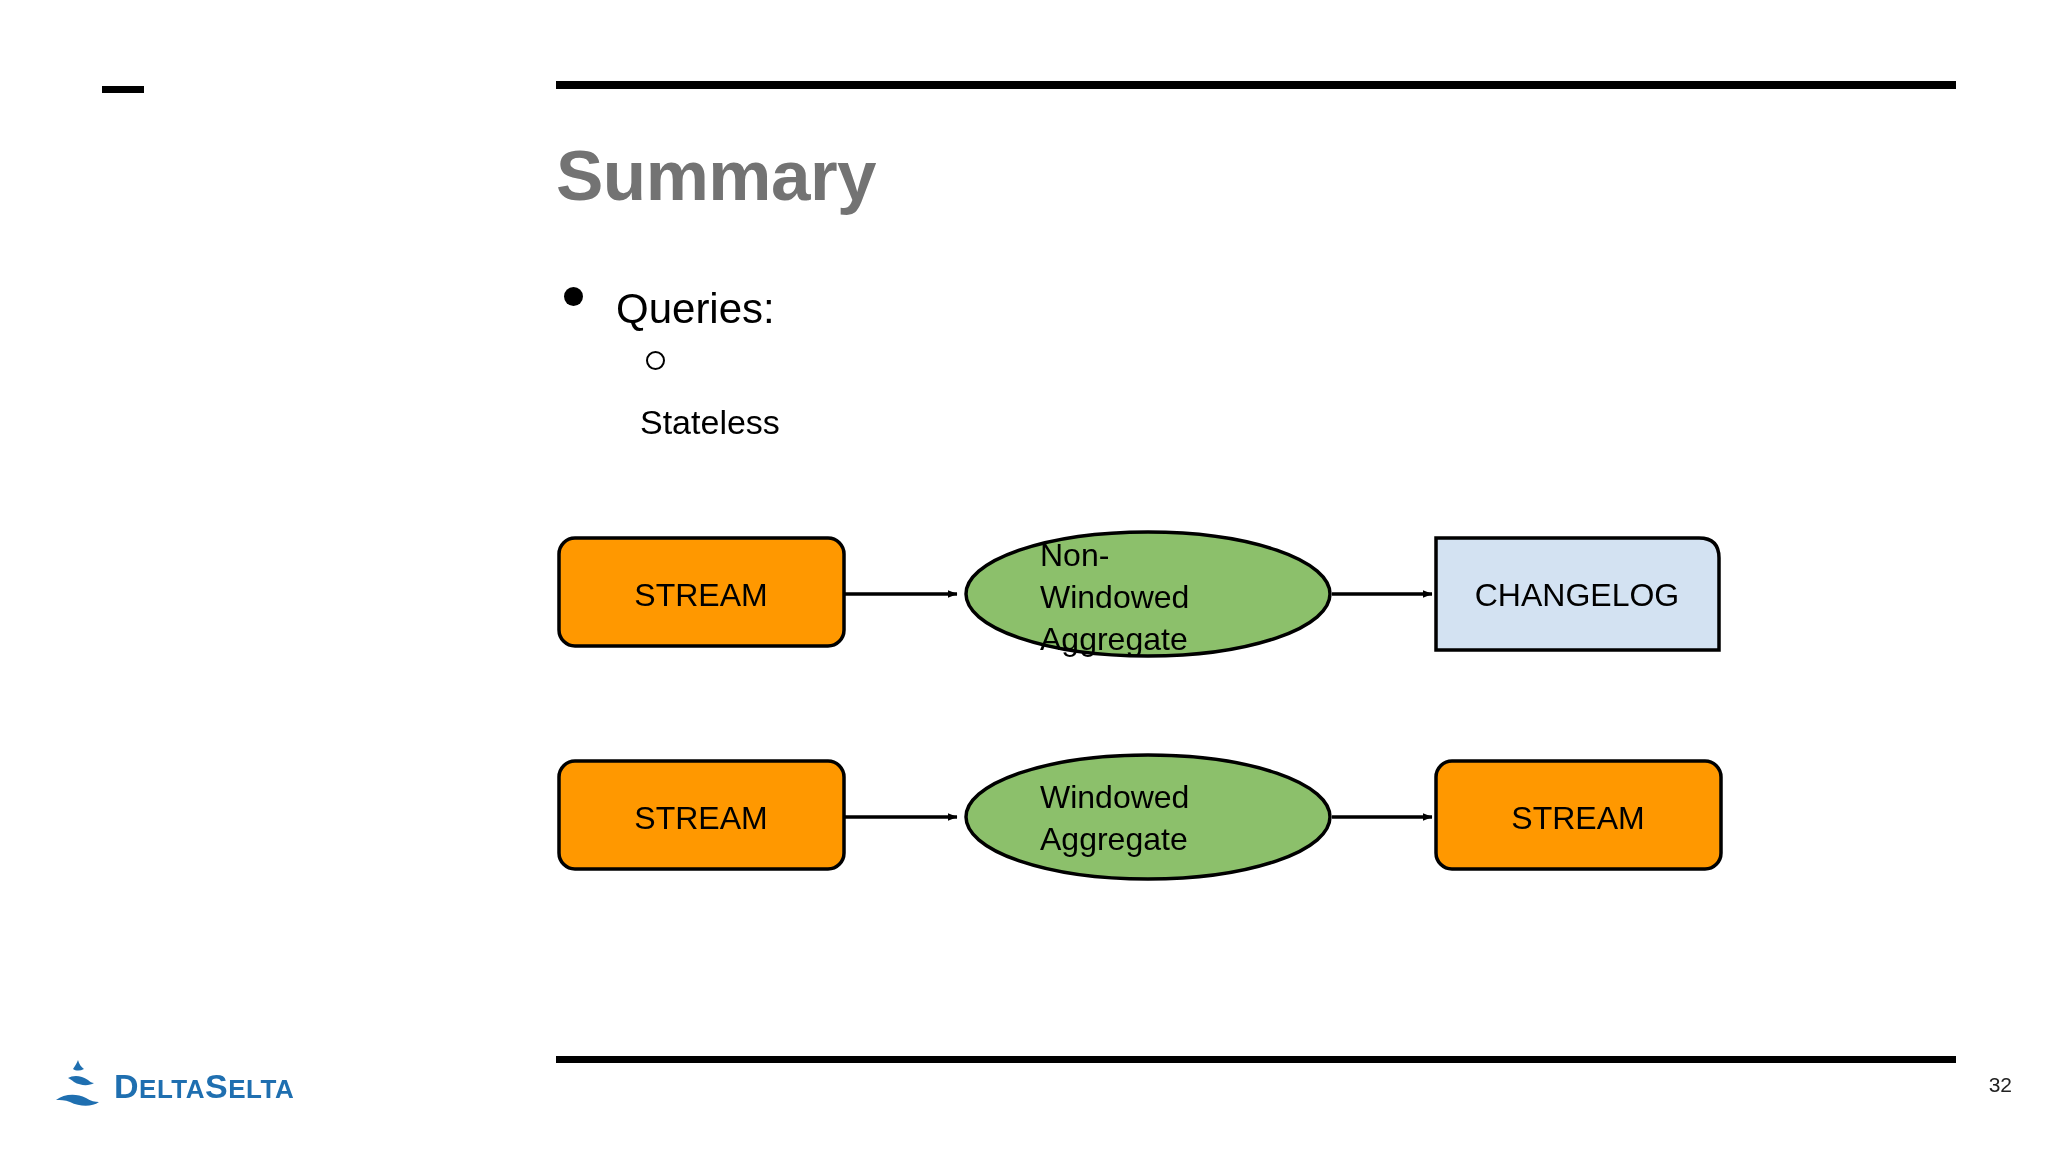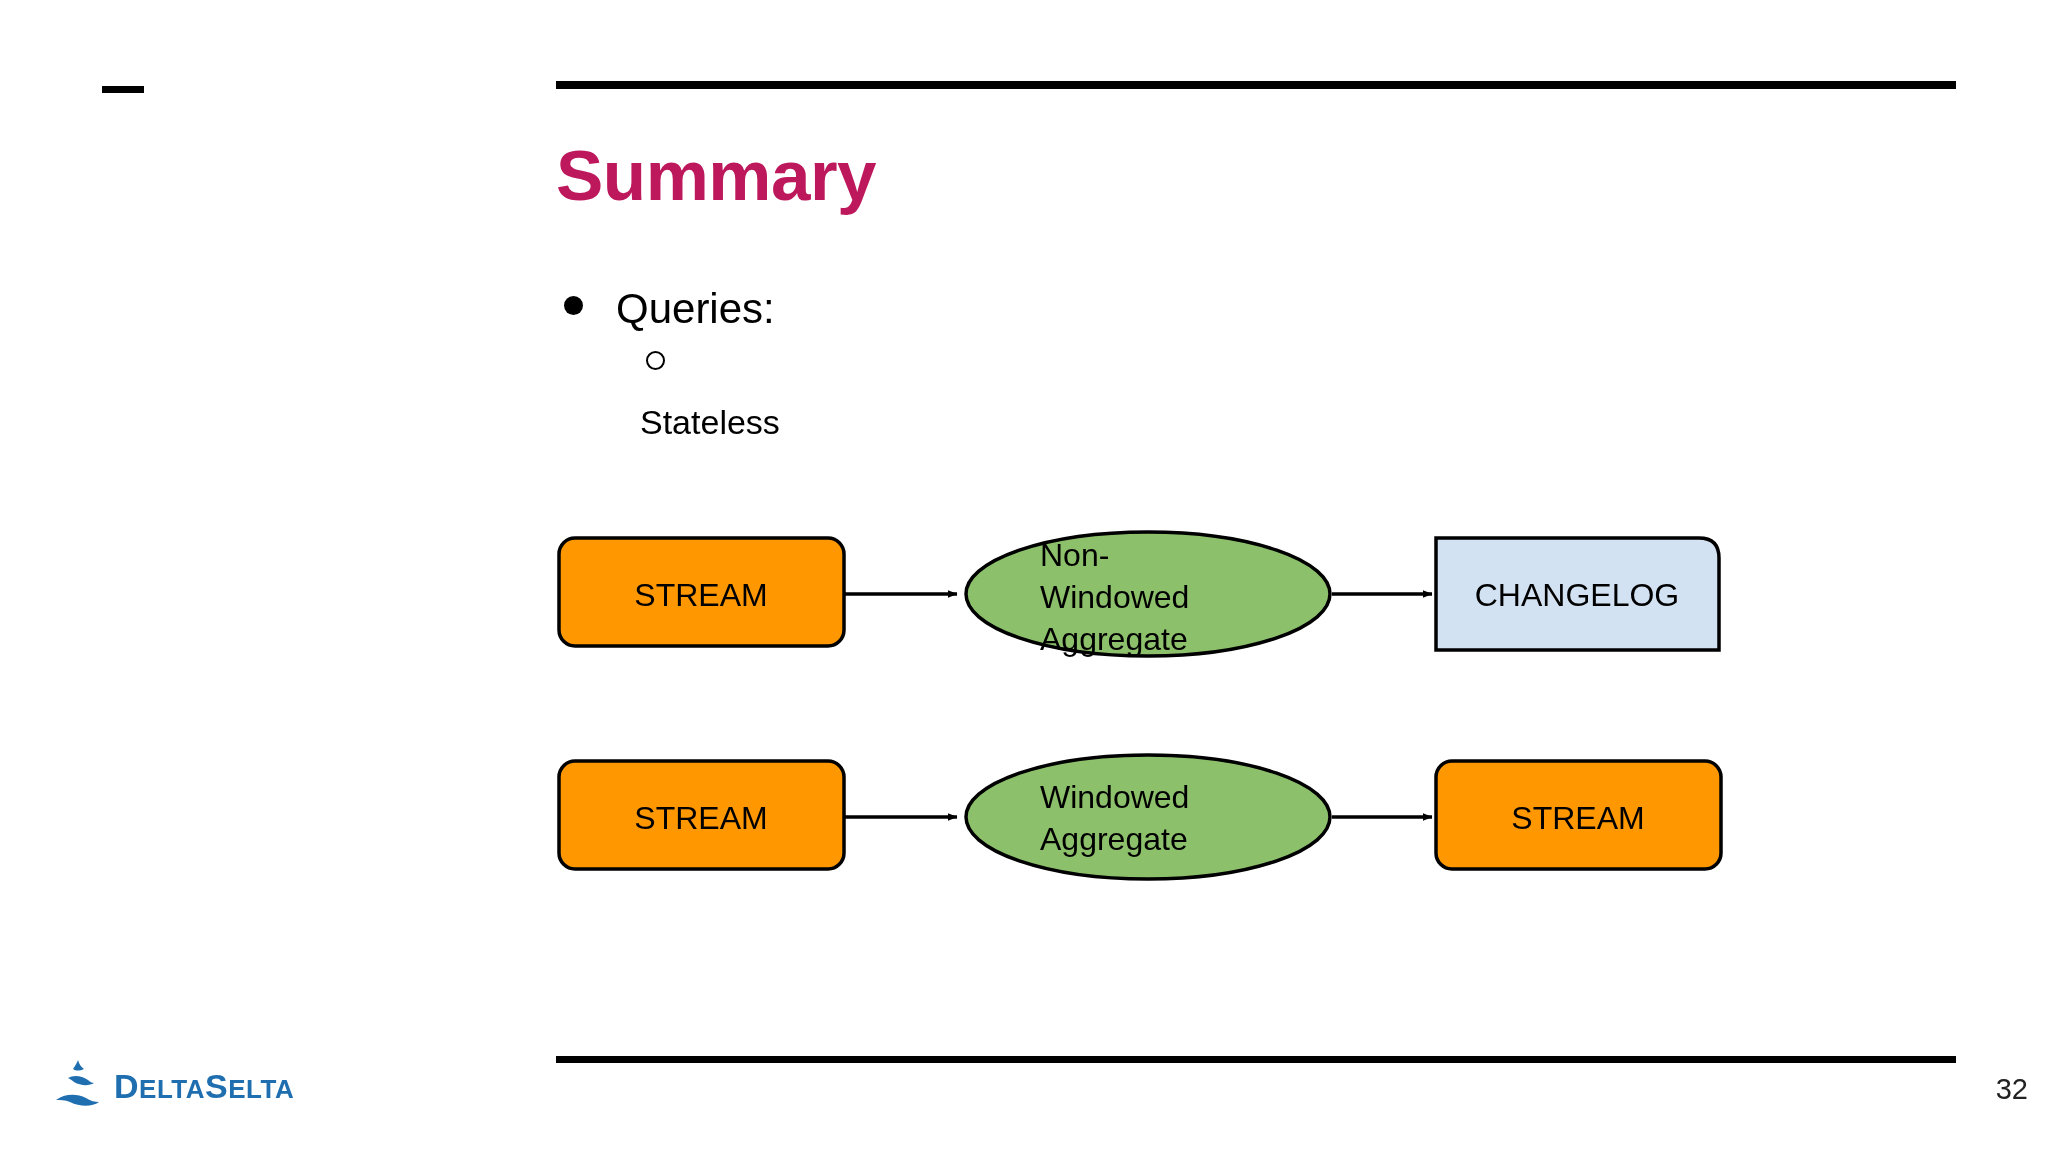--- a/index.html
+++ b/index.html
@@ -38,35 +38,35 @@
 
   
   .slide-title {
     position: absolute;
     left: 556px;
     top: 140px;
     font-size: 71px;
     font-weight: bold;
     letter-spacing: -0.5px;
     line-height: 1;
-    color: #be185d;
+    color: #737373;
     white-space: nowrap;
   }
 
   
   .bullets {
     position: absolute;
     left: 556px;
     top: 285px;
     width: 900px;
   }
   .bullet-l1 {
     position: relative;
     display: flex;
-    align-items: center;
+    align-items: flex-start;
     font-size: 42px;
     line-height: 1.15;
     margin-bottom: 10px;
   }
   .bullet-l1 .marker {
     width: 60px;
     flex: 0 0 60px;
     font-size: 30px;
     line-height: 1;
     position: relative;
@@ -126,23 +126,23 @@
   .rule-bottom {
     position: absolute;
     left: 556px;
     top: 1056px;
     width: 1400px;
     height: 7px;
     background: #000000;
   }
   .page-number {
     position: absolute;
-    right: 20px;
+    right: 36px;
     top: 1073px;
-    font-size: 29px;
+    font-size: 21px;
     color: #222222;
   }
 
   
   .logo {
     position: absolute;
     left: 48px;
     top: 1056px;
     display: flex;
     align-items: center;

